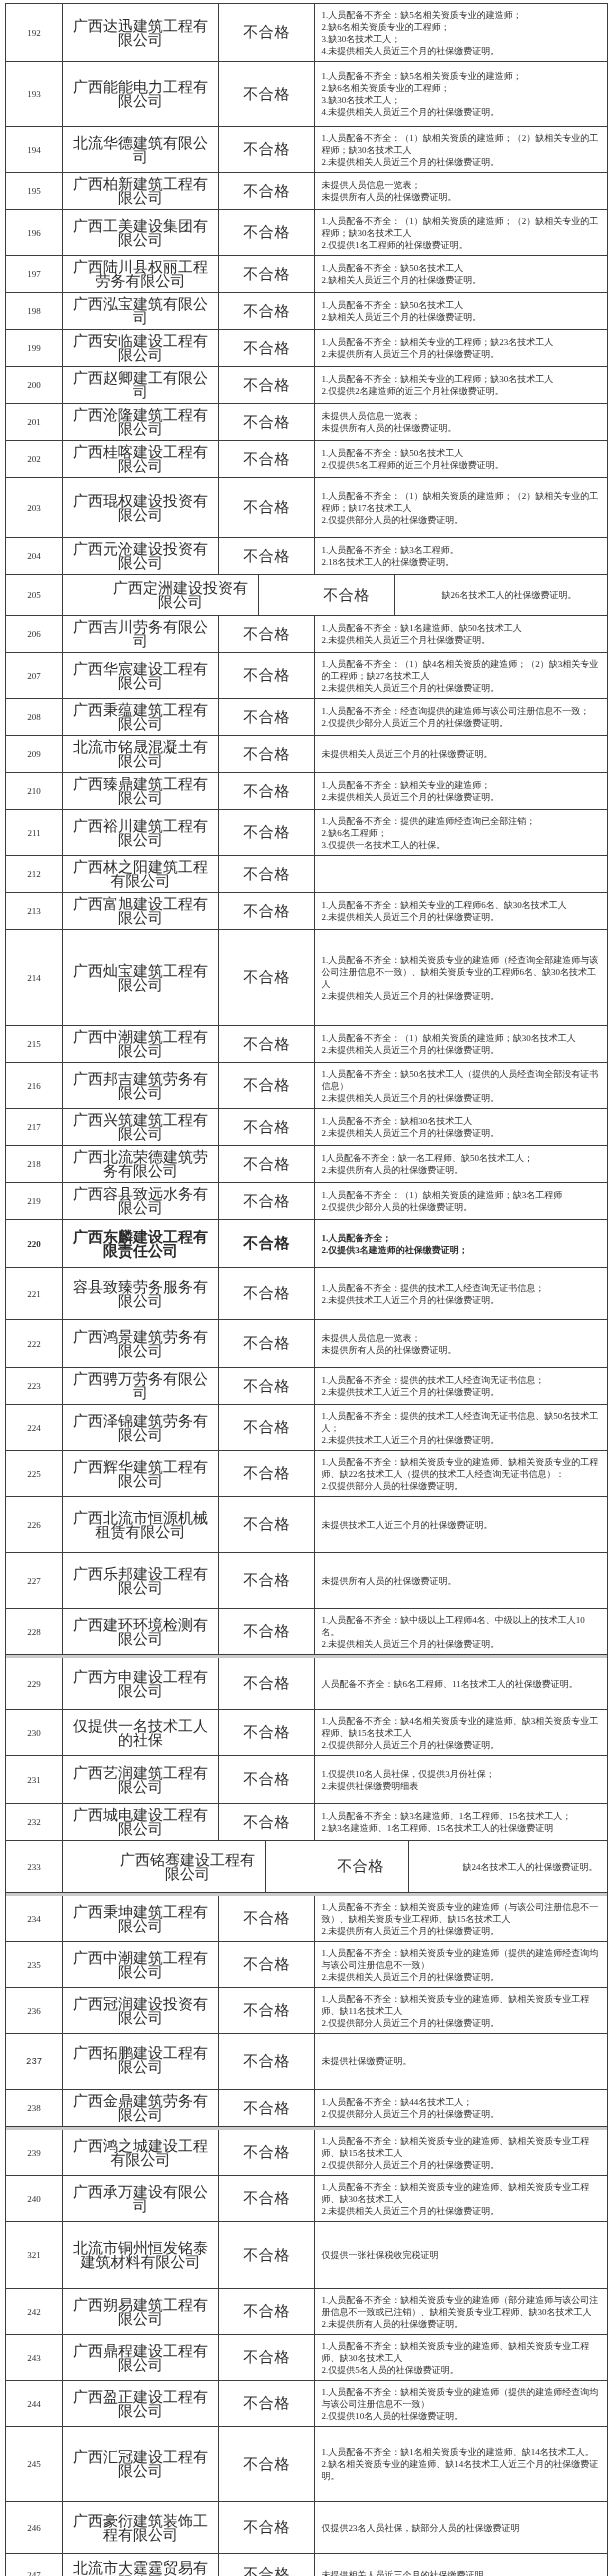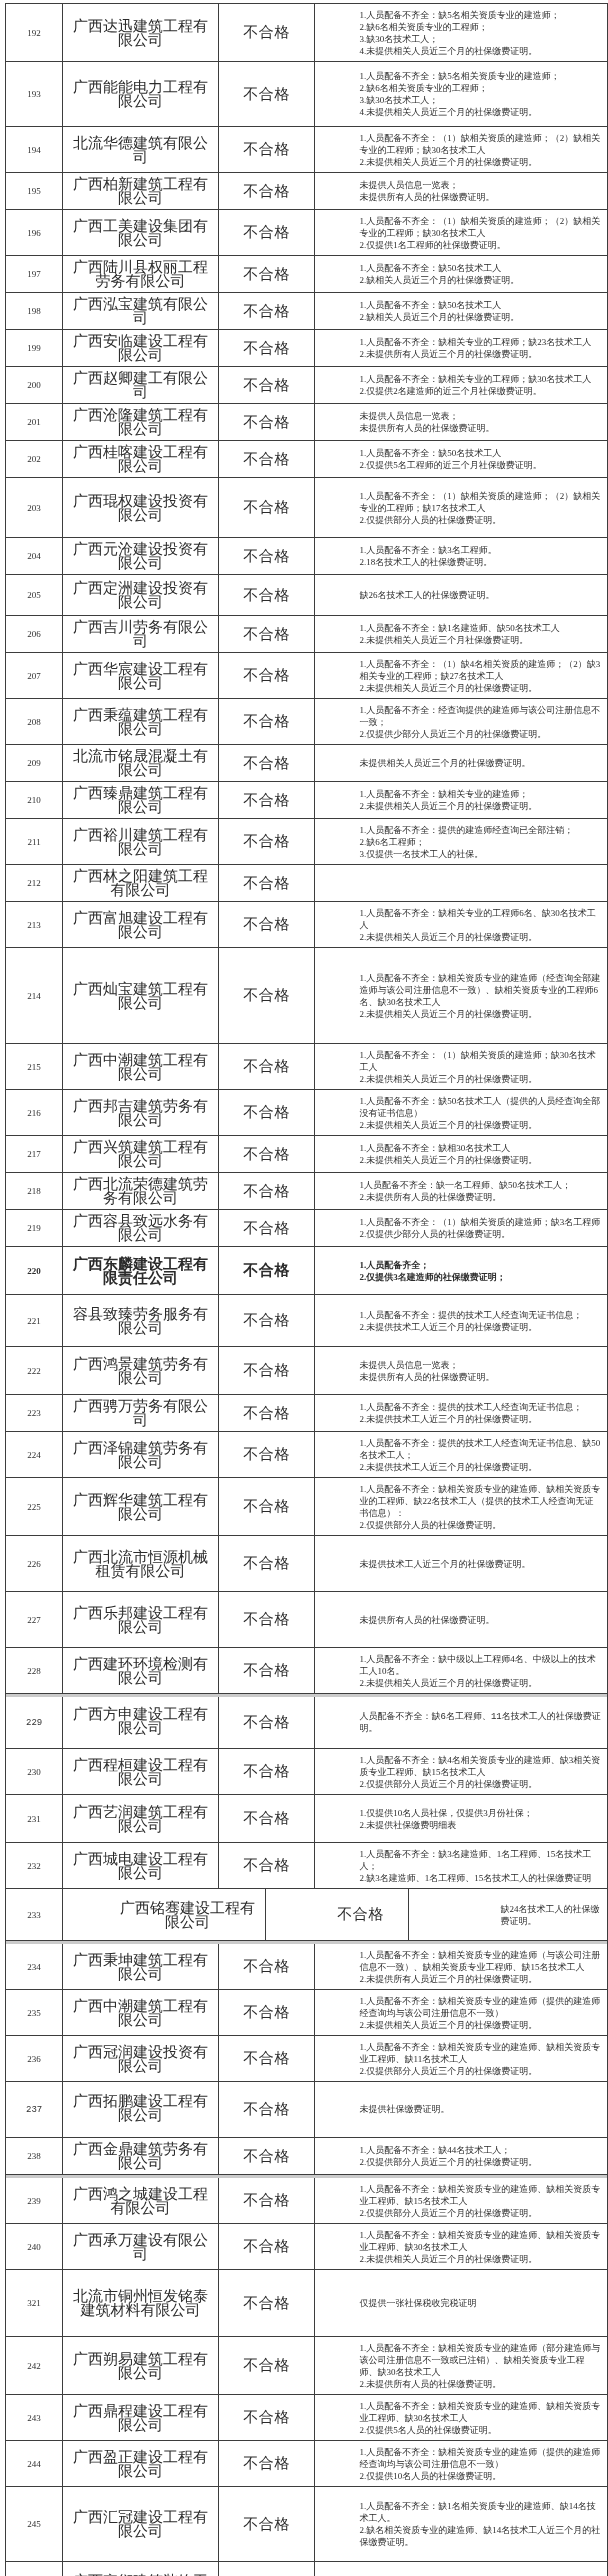--- a/index.html
+++ b/index.html
@@ -6,21 +6,21 @@
   body{font-family:"Liberation Serif","DejaVu Serif",serif;color:#262626;width:608px;}
   .doc{padding:3.2px 0 3.8px 5.1px;}
   .table{width:601px;border:0.6px solid #3d3d3d;border-bottom:none;background:#fff;}
   .row{display:grid;grid-template-columns:57px 156px 96px 1fr;border-bottom:0.6px solid #3d3d3d;min-height:36px;}
   .cell{border-right:0.6px solid #3d3d3d;display:flex;align-items:center;justify-content:center;
         padding:3.8px 5.1px;box-sizing:border-box;overflow:hidden;}
   .c-no{font-size:9px;color:#303030;}
   .c-company{font-size:15px;text-align:center;line-height:14px;color:#2b2b2b;}
   .c-result{font-size:15px;letter-spacing:0.6px;color:#2b2b2b;}
   .c-reason{font-size:9px;line-height:12px;white-space:pre-line;text-align:left;
-            justify-content:flex-start;border-right:none;color:#2b2b2b;padding:4.5px 6.4px;margin-left:38px;}
+            justify-content:flex-start;border-right:none;color:#2b2b2b;padding:4.5px 6.4px;}
   .page-break{border-top:3.8px solid #cbcbcb;}
 </style>
 </head>
 <body>
 
 <div class="doc">
   <div class="table" id="table">
   <div class="row" style="min-height: 56px;">
     <div class="cell c-no">192</div>
     <div class="cell c-company">广西达迅建筑工程有限公司</div>
@@ -122,21 +122,21 @@
   </div>
 
   <div class="row">
     <div class="cell c-no">204</div>
     <div class="cell c-company">广西元沧建设投资有限公司</div>
     <div class="cell c-result">不合格</div>
     <div class="cell c-reason">1.人员配备不齐全：缺3名工程师。
 2.18名技术工人的社保缴费证明。</div>
   </div>
 
-  <div class="row" style="min-height: 40px;">
+  <div class="row" style="min-height: 40px; gap: 40px;">
     <div class="cell c-no">205</div>
     <div class="cell c-company">广西定洲建设投资有限公司</div>
     <div class="cell c-result">不合格</div>
     <div class="cell c-reason">缺26名技术工人的社保缴费证明。</div>
   </div>
 
   <div class="row">
     <div class="cell c-no">206</div>
     <div class="cell c-company">广西吉川劳务有限公司</div>
     <div class="cell c-result">不合格</div>
@@ -309,30 +309,30 @@
   </div>
 
   <div class="row">
     <div class="cell c-no">228</div>
     <div class="cell c-company">广西建环环境检测有限公司</div>
     <div class="cell c-result">不合格</div>
     <div class="cell c-reason">1.人员配备不齐全：缺中级以上工程师4名、中级以上的技术工人10名。
 2.未提供相关人员近三个月的社保缴费证明。</div>
   </div>
 
-  <div class="row page-break" style="min-height: 51px; font-family: Liberation Mono, monospace;">
+  <div class="row page-break" style="min-height: 51px;">
     <div class="cell c-no">229</div>
     <div class="cell c-company">广西方申建设工程有限公司</div>
     <div class="cell c-result">不合格</div>
     <div class="cell c-reason">人员配备不齐全：缺6名工程师、11名技术工人的社保缴费证明。</div>
   </div>
 
   <div class="row">
     <div class="cell c-no">230</div>
-    <div class="cell c-company">广西程桓建设工程有限公司</div>
+    <div class="cell c-company">仅提供一名技术工人的社保</div>
     <div class="cell c-result">不合格</div>
     <div class="cell c-reason">1.人员配备不齐全：缺4名相关资质专业的建造师、缺3相关资质专业工程师、缺15名技术工人
 2.仅提供部分人员近三个月的社保缴费证明。</div>
   </div>
 
   <div class="row" style="min-height: 47px;">
     <div class="cell c-no">231</div>
     <div class="cell c-company">广西艺润建筑工程有限公司</div>
     <div class="cell c-result">不合格</div>
     <div class="cell c-reason">1.仅提供10名人员社保，仅提供3月份社保；

